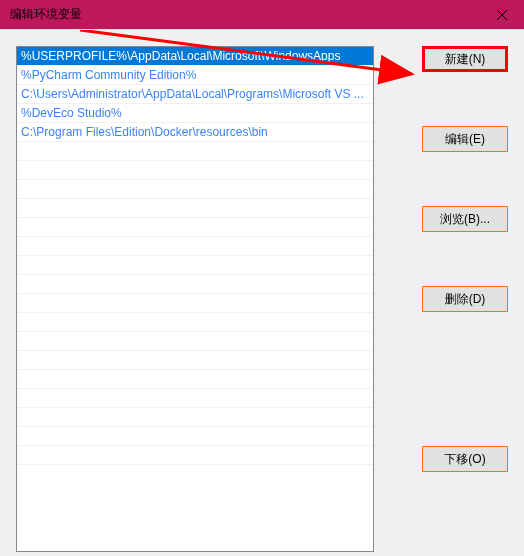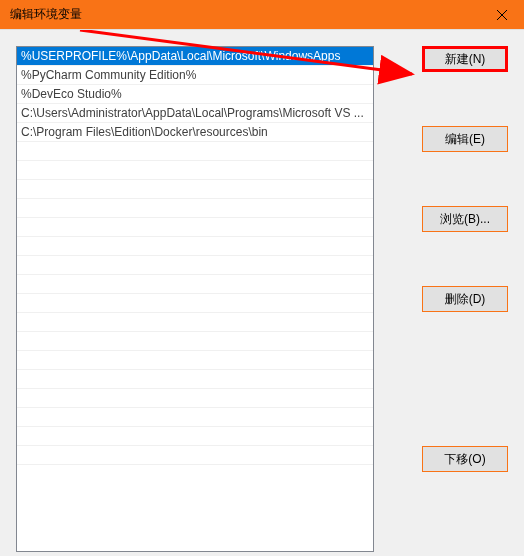--- a/index.html
+++ b/index.html
@@ -13,21 +13,21 @@
     }
     .window {
       width: 524px;
       height: 556px;
       background: #f0f0f0;
       display: flex;
       flex-direction: column;
     }
     .titlebar {
       height: 30px;
-      background: #f97316;
+      background: #be185d;
       display: flex;
       align-items: center;
       padding: 0 0 0 10px;
       border-bottom: 1px solid #e0e0e0;
     }
     .titlebar-title {
       flex: 1;
       font-size: 12px;
       color: #000;
     }
@@ -51,21 +51,21 @@
       flex: 1;
       background: #ffffff;
       border: 1px solid #828790;
       overflow: hidden;
     }
     .list-item {
       height: 19px;
       line-height: 19px;
       padding: 0 4px;
       font-size: 12px;
-      color: #404040;
+      color: #3b82f6;
       white-space: nowrap;
       overflow: hidden;
       text-overflow: ellipsis;
       border-bottom: 1px solid #f0f0f0;
     }
     .list-item.selected {
       background: #0078d7;
       color: #ffffff;
     }
     .list-item.empty {
@@ -132,22 +132,22 @@
         <marker id="arrowhead" markerWidth="12" markerHeight="10" refX="11" refY="5" orient="auto">
           <polygon points="0 0, 12 5, 0 10" fill="#ff0000"></polygon>
         </marker>
       </defs>
       <line x1="80" y1="0" x2="412" y2="44" stroke="#ff0000" stroke-width="3" marker-end="url(#arrowhead)"></line>
     </svg>
 
     <div class="list-panel">
       <div class="list-item selected">%USERPROFILE%\AppData\Local\Microsoft\WindowsApps</div>
       <div class="list-item">%PyCharm Community Edition%</div>
+      <div class="list-item">C:\Users\Administrator\AppData\Local\Programs\Microsoft VS ...</div>
       <div class="list-item">%DevEco Studio%</div>
-      <div class="list-item">C:\Users\Administrator\AppData\Local\Programs\Microsoft VS ...</div>
       <div class="list-item">C:\Program Files\Edition\Docker\resources\bin</div>
       <div class="list-item empty"></div>
       <div class="list-item empty"></div>
       <div class="list-item empty"></div>
       <div class="list-item empty"></div>
       <div class="list-item empty"></div>
       <div class="list-item empty"></div>
       <div class="list-item empty"></div>
       <div class="list-item empty"></div>
       <div class="list-item empty"></div>

